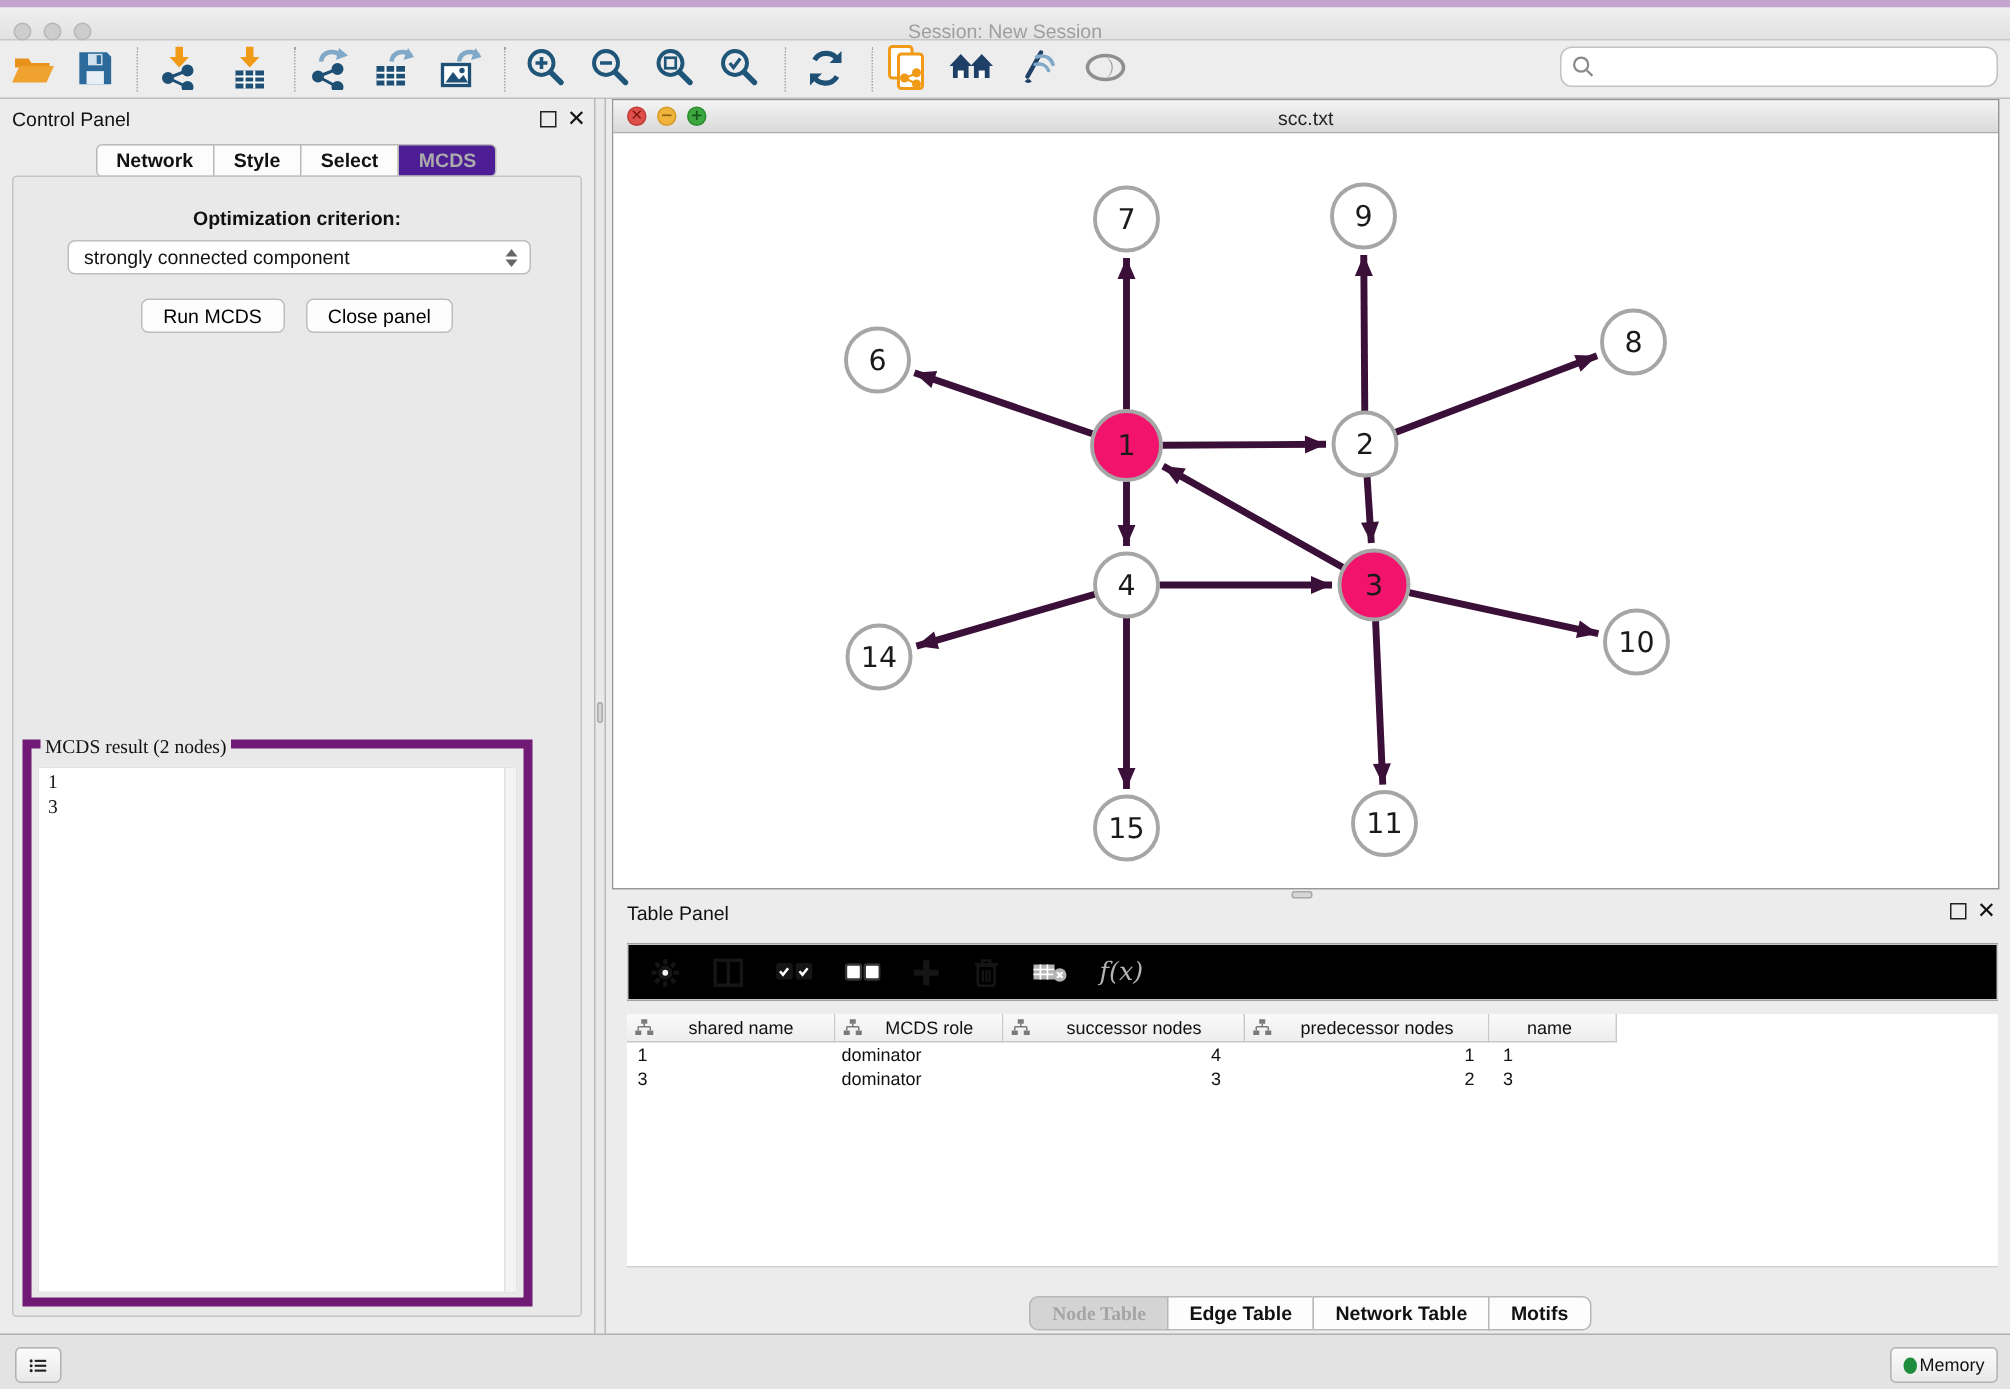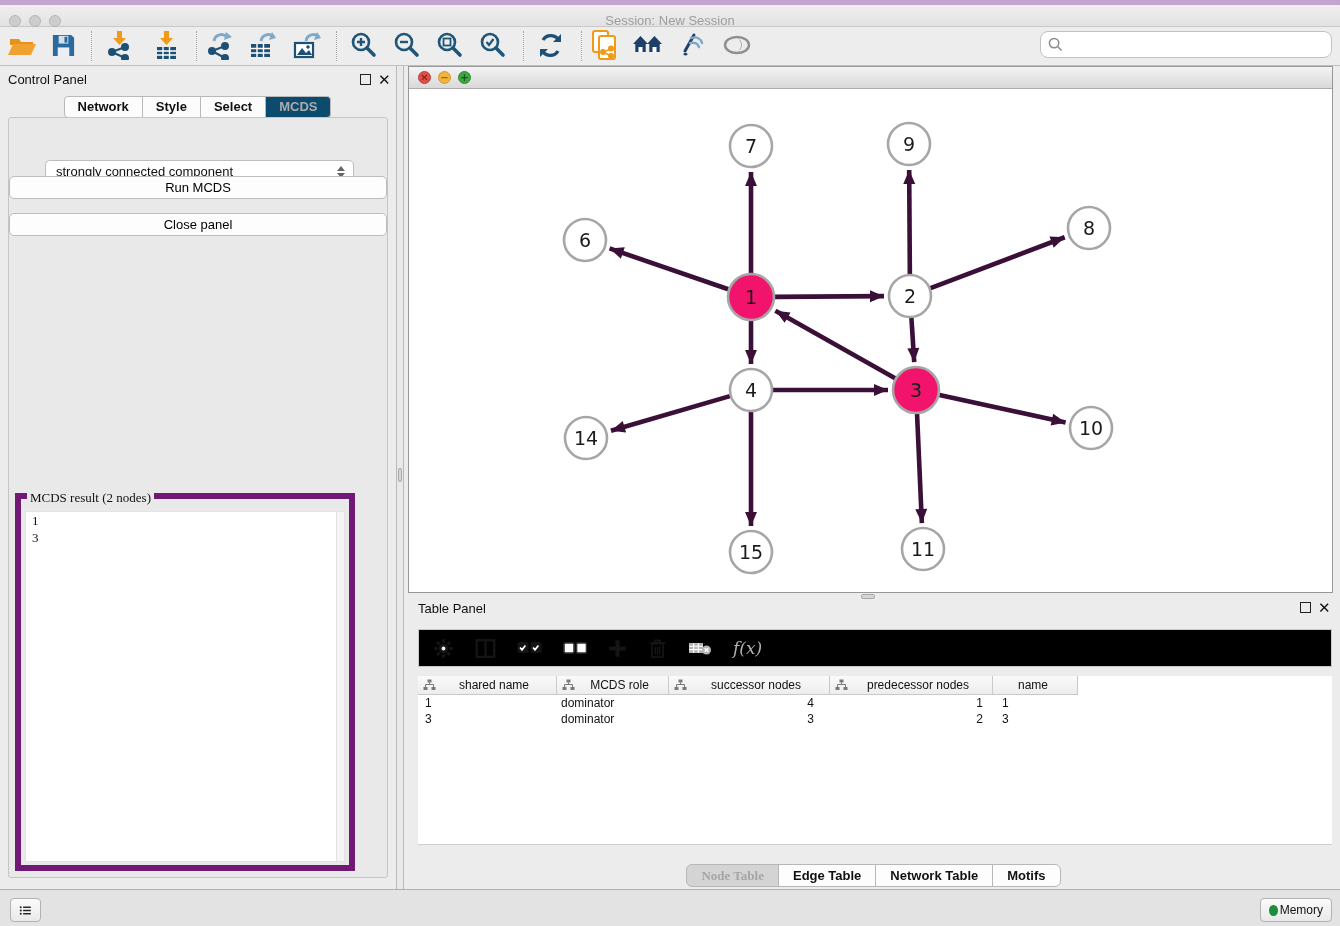--- a/index.html
+++ b/index.html
@@ -20,29 +20,29 @@
   .search-input { border:none; outline:none; flex:1; height:20px; font-size:13px; background:transparent; margin-left:5px; }
 
   
   .cp-header { position:absolute; left:8px; top:72px; }
   .panel-float { position:absolute; width:11px; height:11px; border:1.6px solid #222; }
   .panel-close { position:absolute; font-weight:bold; font-size:15px; line-height:11px; color:#111; cursor:default; }
   .cp-tabs { position:absolute; left:0; top:96px; width:396px; display:flex; justify-content:center; }
   .tab { height:22px; line-height:20px; padding:0 13px; background:#FCFCFC; border:1px solid #B9B9B9; margin-left:-1px; font-weight:600; }
   .tab:first-child { border-radius:4px 0 0 4px; }
   .tab:last-child { border-radius:0 4px 4px 0; }
-  .tab.active { background:#0c4a6e; color:#ABABAB; }
+  .tab.active { background:#4c1d95; color:#ABABAB; }
   .cp-body { position:absolute; left:8px; top:117px; width:380px; height:761px; background:#E9E9E9; border:1px solid #C5C5C5; border-radius:3px; }
   .opt-label { position:absolute; left:0; width:100%; top:20px; text-align:center; font-weight:600; }
   .opt-select { position:absolute; left:36px; top:42px; width:309px; height:23px; background:#fff; border:1px solid #BDBDBD; border-radius:5px; display:flex; align-items:center; padding:0 8px 0 10px;gap:21px; }
   .opt-select .val { flex:1; }
   .stepper { display:flex; flex-direction:column; align-items:center; gap:2px; }
   .stepper .up { width:0; height:0; border-left:4px solid transparent; border-right:4px solid transparent; border-bottom:5px solid #666; }
   .stepper .down { width:0; height:0; border-left:4px solid transparent; border-right:4px solid transparent; border-top:5px solid #666; }
-  .btn-row { position:absolute; left:0; top:58px; width:100%; display:flex; justify-content:center; gap:14px;flex-direction:column; }
+  .btn-row { position:absolute; left:0; top:81px; width:100%; display:flex; justify-content:center; gap:14px; }
   .push-btn { height:23px; padding:0 14px; background:#FDFDFD; border:1px solid #BDBDBD; border-radius:5px; font-size:13px; font-family:inherit; }
   .result-group { position:absolute; left:6px; top:375px; width:340px; height:378px; border:6px solid #701a75;font-family:Liberation Serif, serif; }
   .result-legend { position:absolute; left:6px; top:-9px; background:#E9E9E9; padding:0 3px; }
   .result-box { position:absolute; left:4px; top:12px; right:4px; bottom:3px; background:#fff; border:1px solid #E3E3E3; overflow:hidden; }
   .result-box .line { padding-left:6px; line-height:17px; }
   .result-scroll { position:absolute; right:0; top:0; width:8px; height:100%; background:#F4F4F4; border-left:1px solid #E2E2E2; }
 
   .v-splitter { position:absolute; left:396px; top:66px; width:8px; height:823px; background:#E9E9E9; border-left:1px solid #B9B9B9; border-right:1px solid #B9B9B9; }
   .v-handle { position:absolute; left:1px; top:402px; width:4px; height:14px; background:#D6D6D6; border:1px solid #A8A8A8; border-radius:2px; }
 
@@ -261,20 +261,21 @@
   <span class="panel-close" style="left:378px; top:74px">✕</span>
 
   <div class="cp-tabs">
       <span class="tab">Network</span>
       <span class="tab">Style</span>
       <span class="tab">Select</span>
       <span class="tab active">MCDS</span>
     </div>
 
   <div class="cp-body">
+    <div class="opt-label">Optimization criterion:</div>
     <div class="opt-select">
       <span class="val">strongly connected component</span>
       <span class="stepper">
           <span class="up"></span>
           <span class="down"></span>
         </span>
     </div>
     <div class="btn-row">
       <button class="push-btn">Run MCDS</button>
       <button class="push-btn">Close panel</button>
@@ -291,20 +292,21 @@
 
   <div class="v-splitter">
       <span class="v-handle"></span>
     </div>
 
   <div class="net-window">
     <div class="net-titlebar">
       <span class="tl red">✕</span>
       <span class="tl yellow">−</span>
       <span class="tl green">+</span>
+      <div class="net-title">scc.txt</div>
     </div>
     <div class="net-canvas">
       <svg width="923" height="503" viewBox="0 0 923 503">
           <defs>
             <marker id="arrow" markerUnits="userSpaceOnUse" markerWidth="16" markerHeight="14" refX="15" refY="7" orient="auto">
               <path d="M1 1 L15 7 L1 13 Z" fill="#3A0F38"></path>
             </marker>
           </defs>
           <line x1="342" y1="184" x2="342" y2="83" stroke="#3A0F38" stroke-width="4.6" marker-end="url(#arrow)"></line>
           <line x1="319.30089555424746" y1="200.20572919633798" x2="200.59069648289858" y2="159.44379337063384" stroke="#3A0F38" stroke-width="4.6" marker-end="url(#arrow)"></line>

